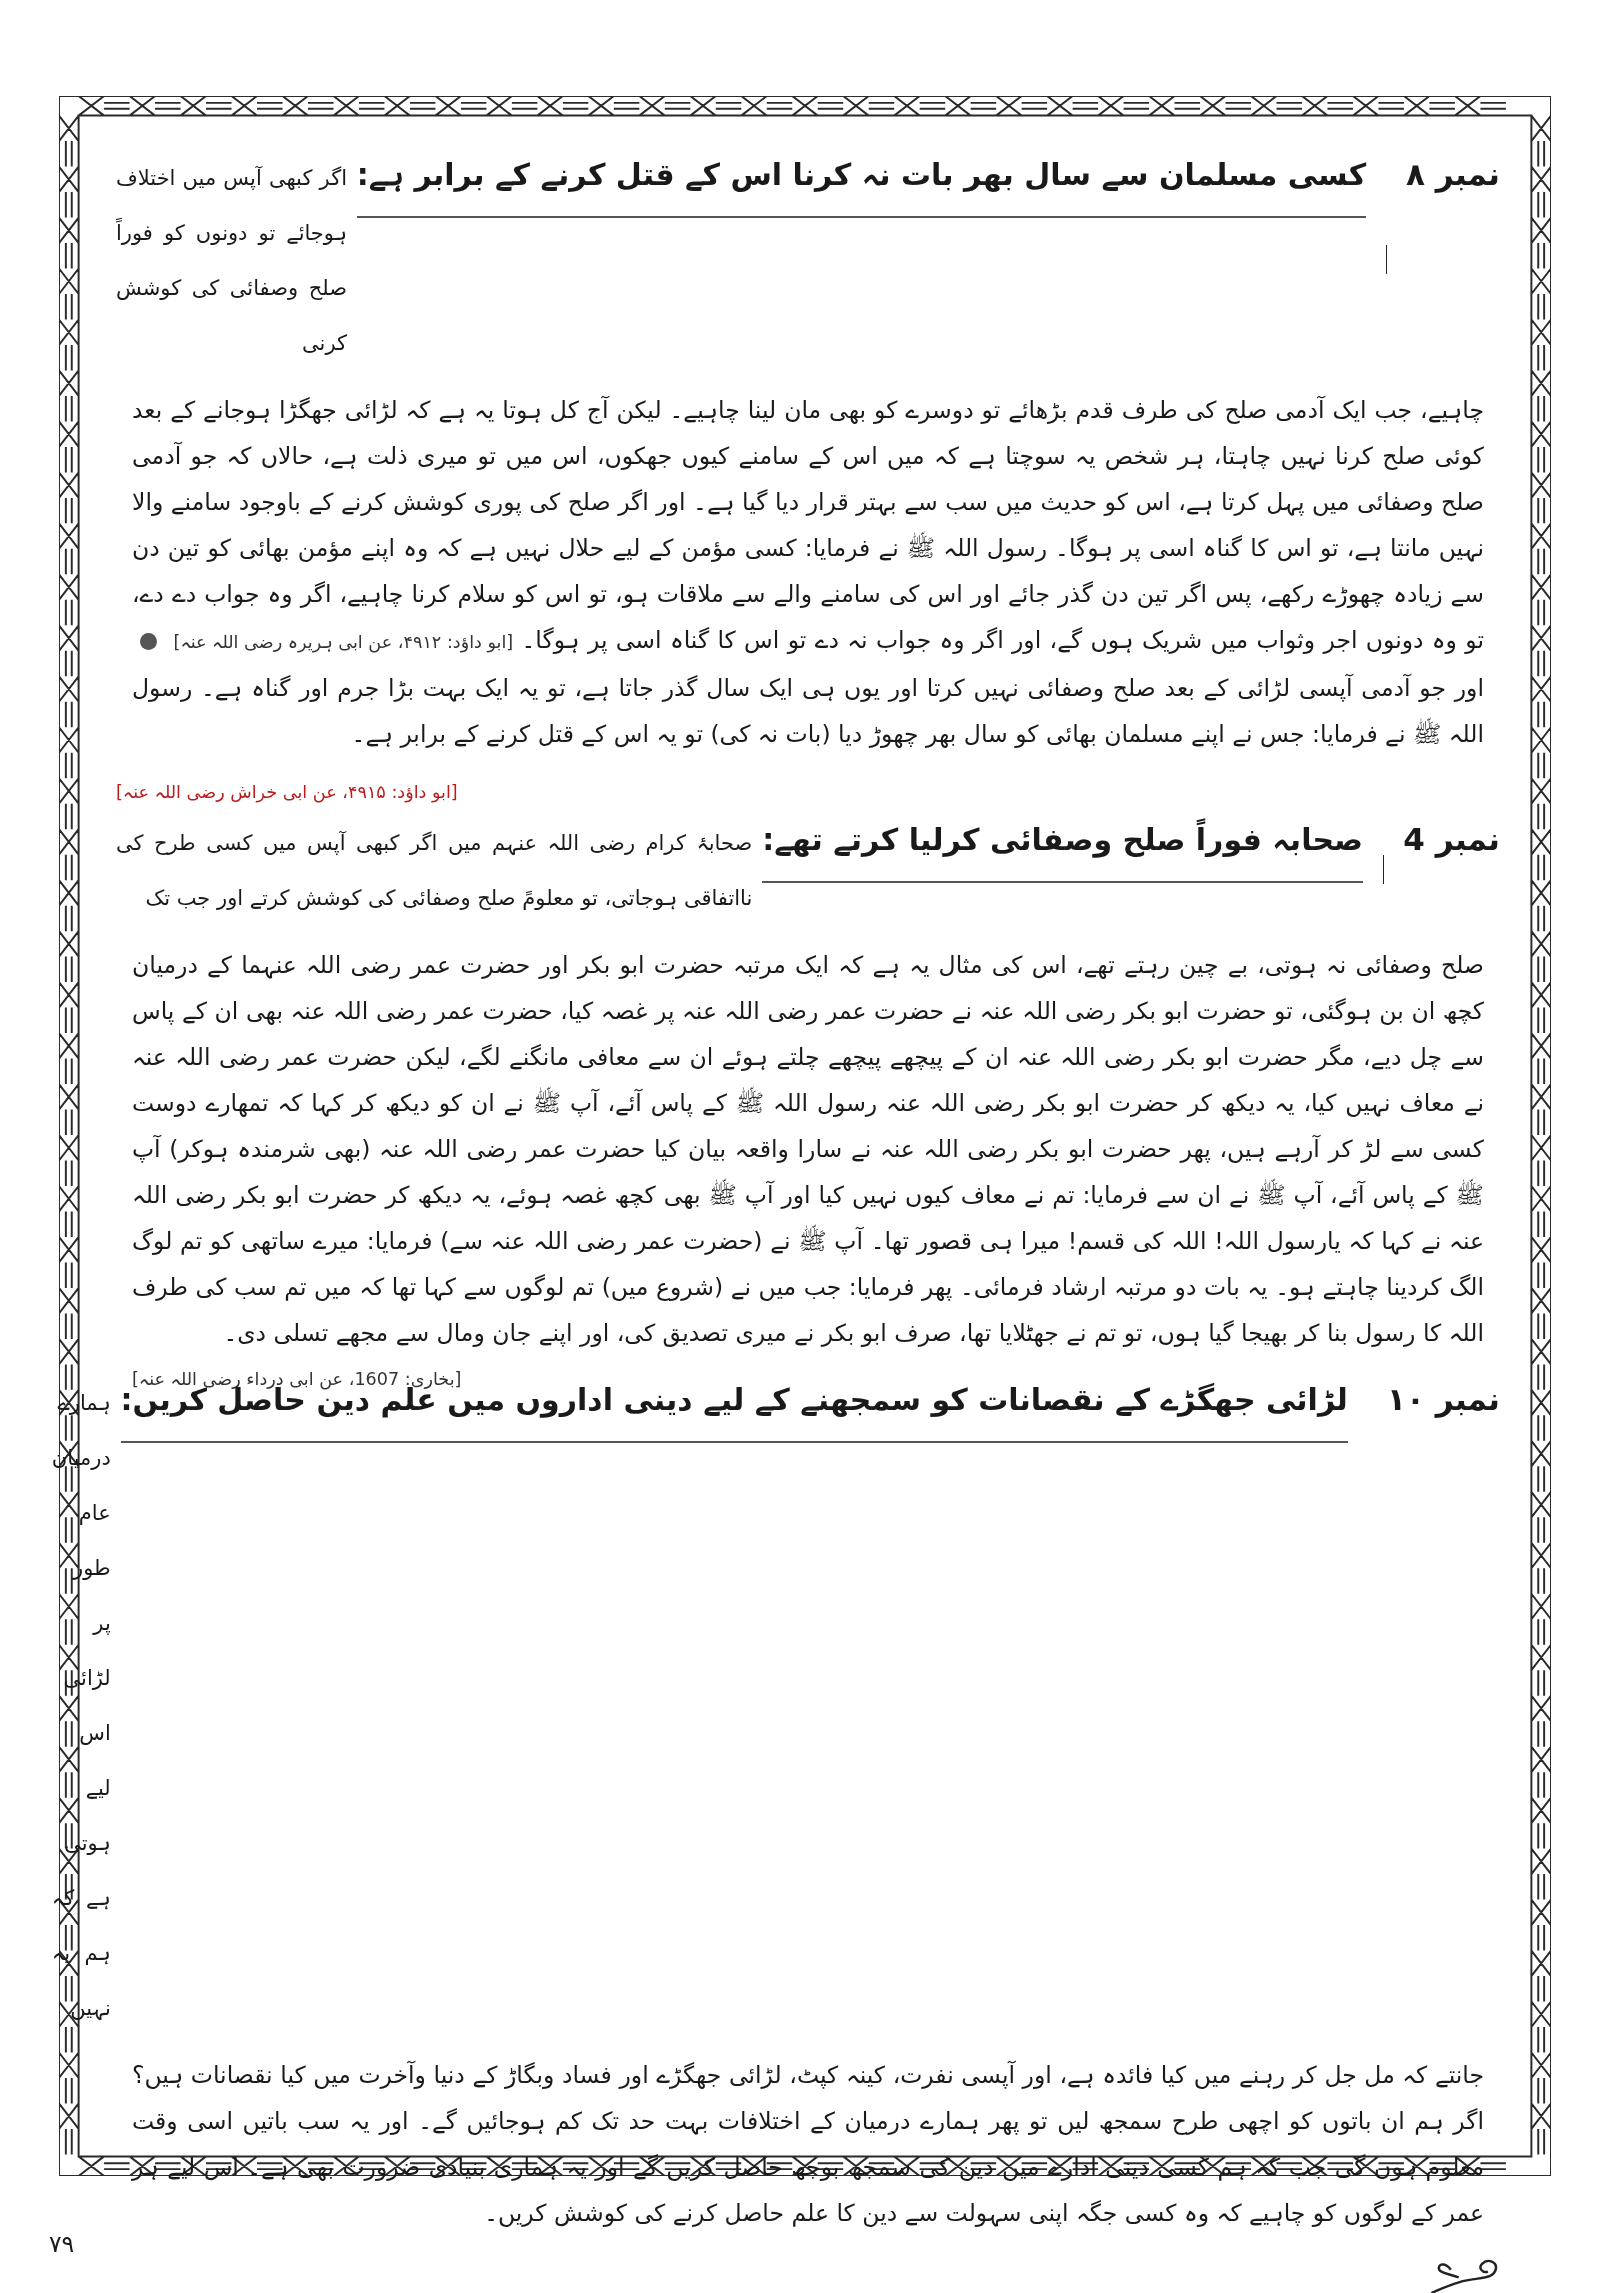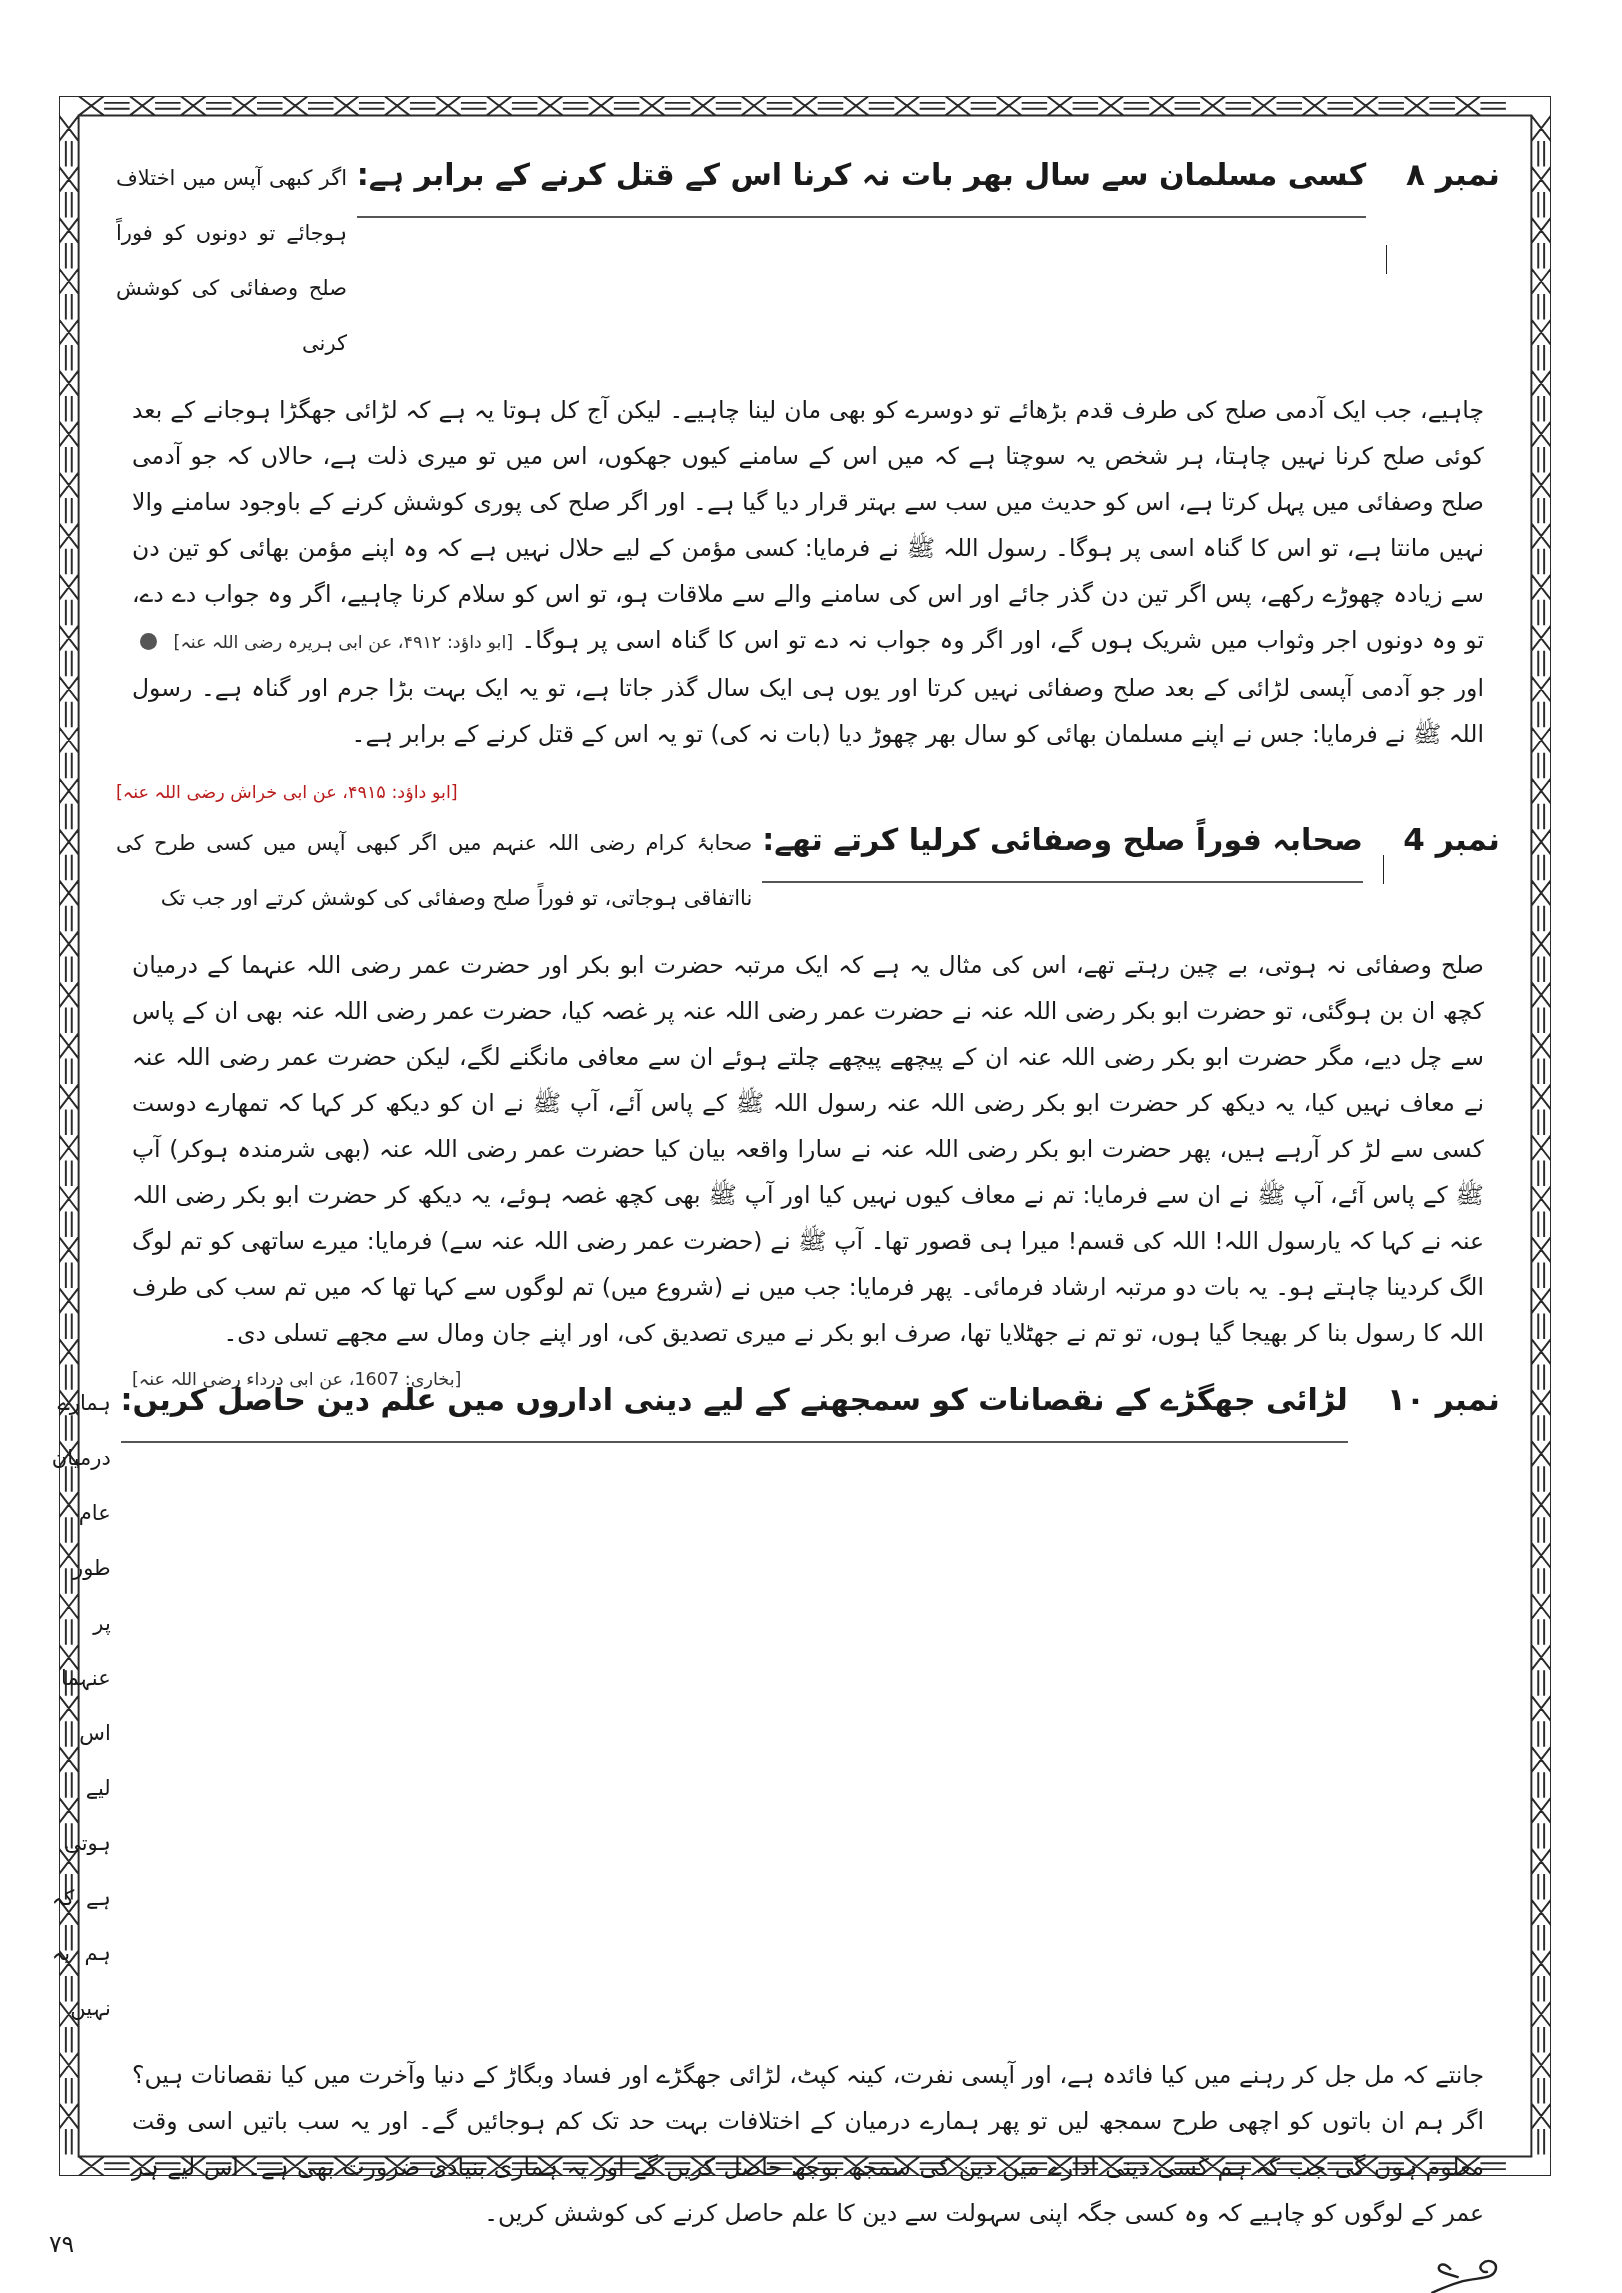--- a/index.html
+++ b/index.html
@@ -57,34 +57,34 @@
       <span>اور جو آدمی آپسی لڑائی کے بعد صلح وصفائی نہیں کرتا اور یوں ہی ایک سال گذر جاتا ہے، تو یہ ایک بہت بڑا جرم اور گناہ ہے۔ رسول اللہ ﷺ نے فرمایا: جس نے اپنے مسلمان بھائی کو سال بھر چھوڑ دیا (بات نہ کی) تو یہ اس کے قتل کرنے کے برابر ہے۔</span>
     </p>
     <span class="ref-left">[ابو داؤد: ۴۹۱۵، عن ابی خراش رضی اللہ عنہ]</span>
   </div>
 
   <div class="section sec9">
     <div class="sec-head">
       <span class="sec-num">نمبر 4</span>
       <span class="sec-bar"></span>
       <span class="sec-title">صحابہ فوراً صلح وصفائی کرلیا کرتے تھے:</span>
-      <span class="sec-lead">صحابۂ کرام رضی اللہ عنہم میں اگر کبھی آپس میں کسی طرح کی نااتفاقی ہوجاتی، تو فوراً صلح وصفائی کی کوشش کرتے اور جب تک</span>
+      <span class="sec-lead">صحابۂ کرام رضی اللہ عنہم میں اگر کبھی آپس میں کسی طرح کی نااتفاقی ہوجاتی، تو معلومً صلح وصفائی کی کوشش کرتے اور جب تک</span>
     </div>
     <p class="para">
       <span>صلح وصفائی نہ ہوتی، بے چین رہتے تھے، اس کی مثال یہ ہے کہ ایک مرتبہ حضرت ابو بکر اور حضرت عمر رضی اللہ عنہما کے درمیان کچھ ان بن ہوگئی، تو حضرت ابو بکر رضی اللہ عنہ نے حضرت عمر رضی اللہ عنہ پر غصہ کیا، حضرت عمر رضی اللہ عنہ بھی ان کے پاس سے چل دیے، مگر حضرت ابو بکر رضی اللہ عنہ ان کے پیچھے پیچھے چلتے ہوئے ان سے معافی مانگنے لگے، لیکن حضرت عمر رضی اللہ عنہ نے معاف نہیں کیا، یہ دیکھ کر حضرت ابو بکر رضی اللہ عنہ رسول اللہ ﷺ کے پاس آئے، آپ ﷺ نے ان کو دیکھ کر کہا کہ تمھارے دوست کسی سے لڑ کر آرہے ہیں، پھر حضرت ابو بکر رضی اللہ عنہ نے سارا واقعہ بیان کیا حضرت عمر رضی اللہ عنہ (بھی شرمندہ ہوکر) آپ ﷺ کے پاس آئے، آپ ﷺ نے ان سے فرمایا: تم نے معاف کیوں نہیں کیا اور آپ ﷺ بھی کچھ غصہ ہوئے، یہ دیکھ کر حضرت ابو بکر رضی اللہ عنہ نے کہا کہ یارسول اللہ! اللہ کی قسم! میرا ہی قصور تھا۔ آپ ﷺ نے (حضرت عمر رضی اللہ عنہ سے) فرمایا: میرے ساتھی کو تم لوگ الگ کردینا چاہتے ہو۔ یہ بات دو مرتبہ ارشاد فرمائی۔ پھر فرمایا: جب میں نے (شروع میں) تم لوگوں سے کہا تھا کہ میں تم سب کی طرف اللہ کا رسول بنا کر بھیجا گیا ہوں، تو تم نے جھٹلایا تھا، صرف ابو بکر نے میری تصدیق کی، اور اپنے جان ومال سے مجھے تسلی دی۔</span>
       <span class="ref-inline-left">[بخاری: 1607، عن ابی درداء رضی اللہ عنہ]</span>
     </p>
   </div>
 
   <div class="section sec10">
     <div class="sec-head">
       <span class="sec-num">نمبر ۱۰</span>
       <span class="sec-bar"></span>
       <span class="sec-title">لڑائی جھگڑے کے نقصانات کو سمجھنے کے لیے دینی اداروں میں علم دین حاصل کریں:</span>
-      <span class="sec-lead">ہمارے درمیان عام طور پر عنہما اس لیے ہوتی ہے کہ ہم یہ نہیں</span>
+      <span class="sec-lead">ہمارے درمیان عام طور پر لڑائی اس لیے ہوتی ہے کہ ہم یہ نہیں</span>
     </div>
     <p class="para">
       <span>جانتے کہ مل جل کر رہنے میں کیا فائدہ ہے، اور آپسی نفرت، کینہ کپٹ، لڑائی جھگڑے اور فساد وبگاڑ کے دنیا وآخرت میں کیا نقصانات ہیں؟ اگر ہم ان باتوں کو اچھی طرح سمجھ لیں تو پھر ہمارے درمیان کے اختلافات بہت حد تک کم ہوجائیں گے۔ اور یہ سب باتیں اسی وقت معلوم ہوں گی جب کہ ہم کسی دینی ادارے میں دین کی سمجھ بوجھ حاصل کریں گے اور یہ ہماری بنیادی ضرورت بھی ہے۔ اس لیے ہر عمر کے لوگوں کو چاہیے کہ وہ کسی جگہ اپنی سہولت سے دین کا علم حاصل کرنے کی کوشش کریں۔</span>
     </p>
   </div>
 
   <div class="divider">
 
     <svg class="orn" viewBox="0 0 72 40" xmlns="http://www.w3.org/2000/svg">
       <path d="M2 38 C20 30, 30 26, 44 24 C56 22, 66 22, 68 14 C70 6, 60 2, 54 8 C50 12, 54 18, 60 16" fill="none" stroke="#222" stroke-width="2.5"></path>

